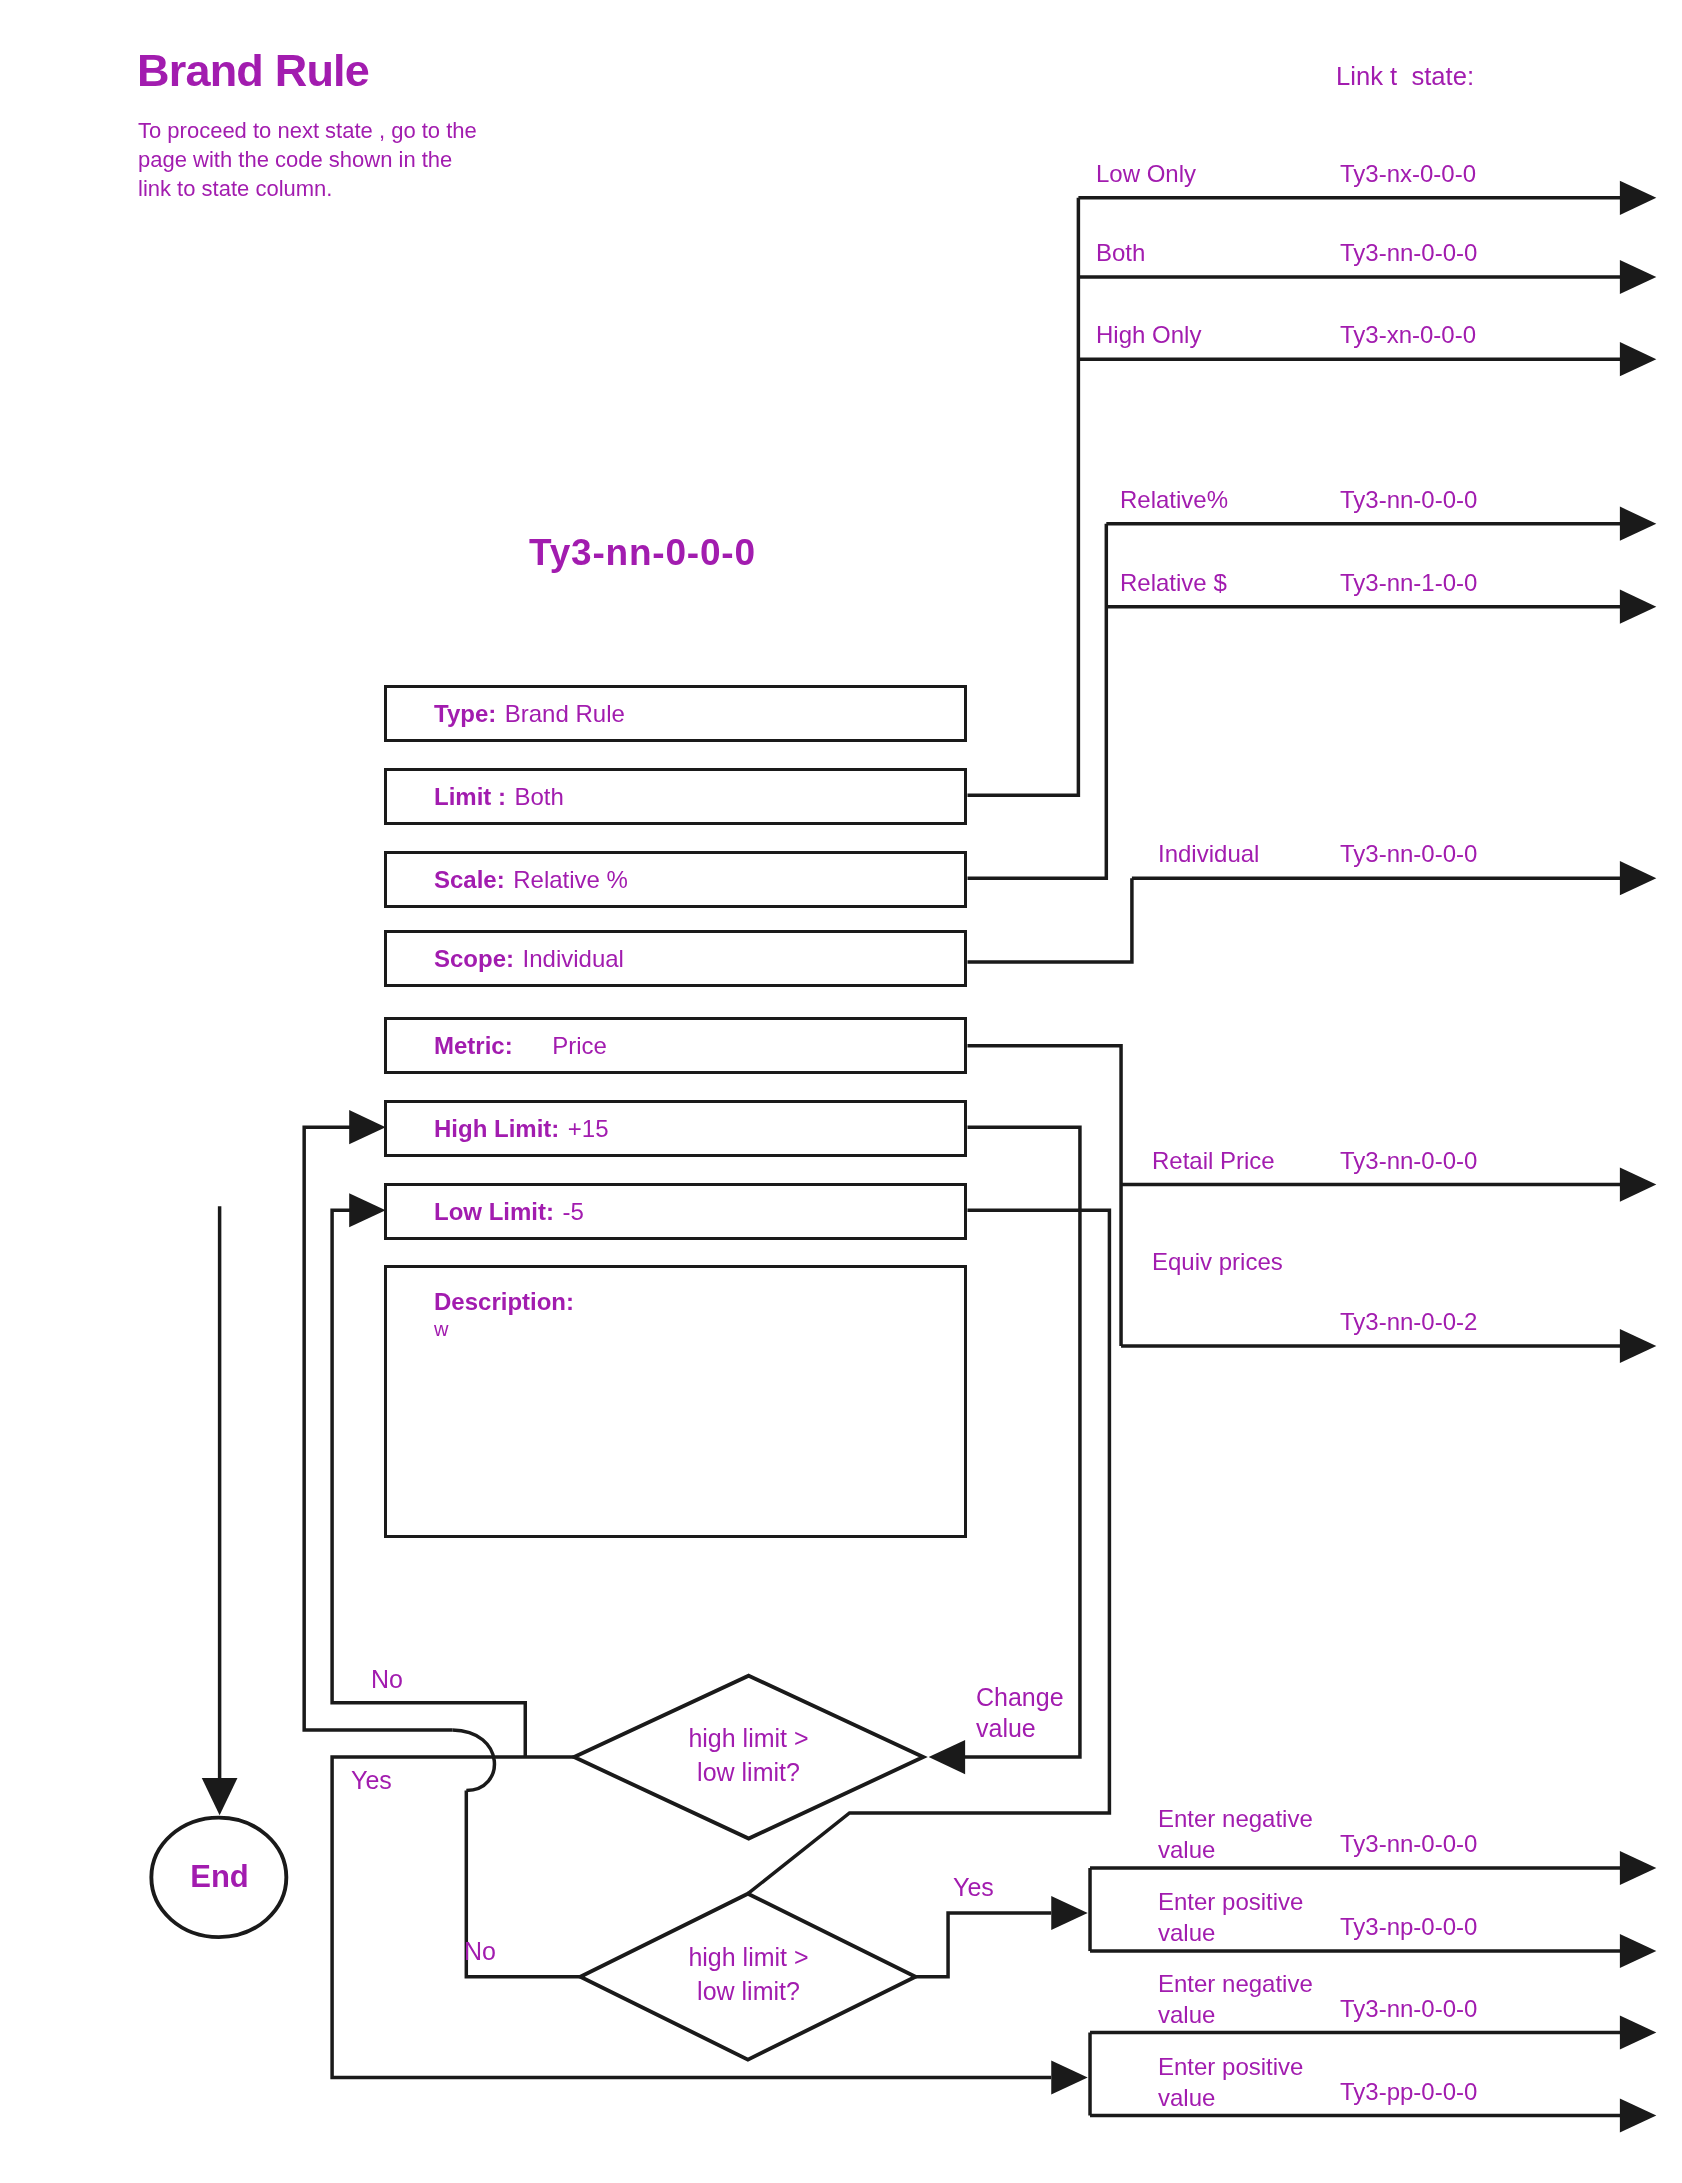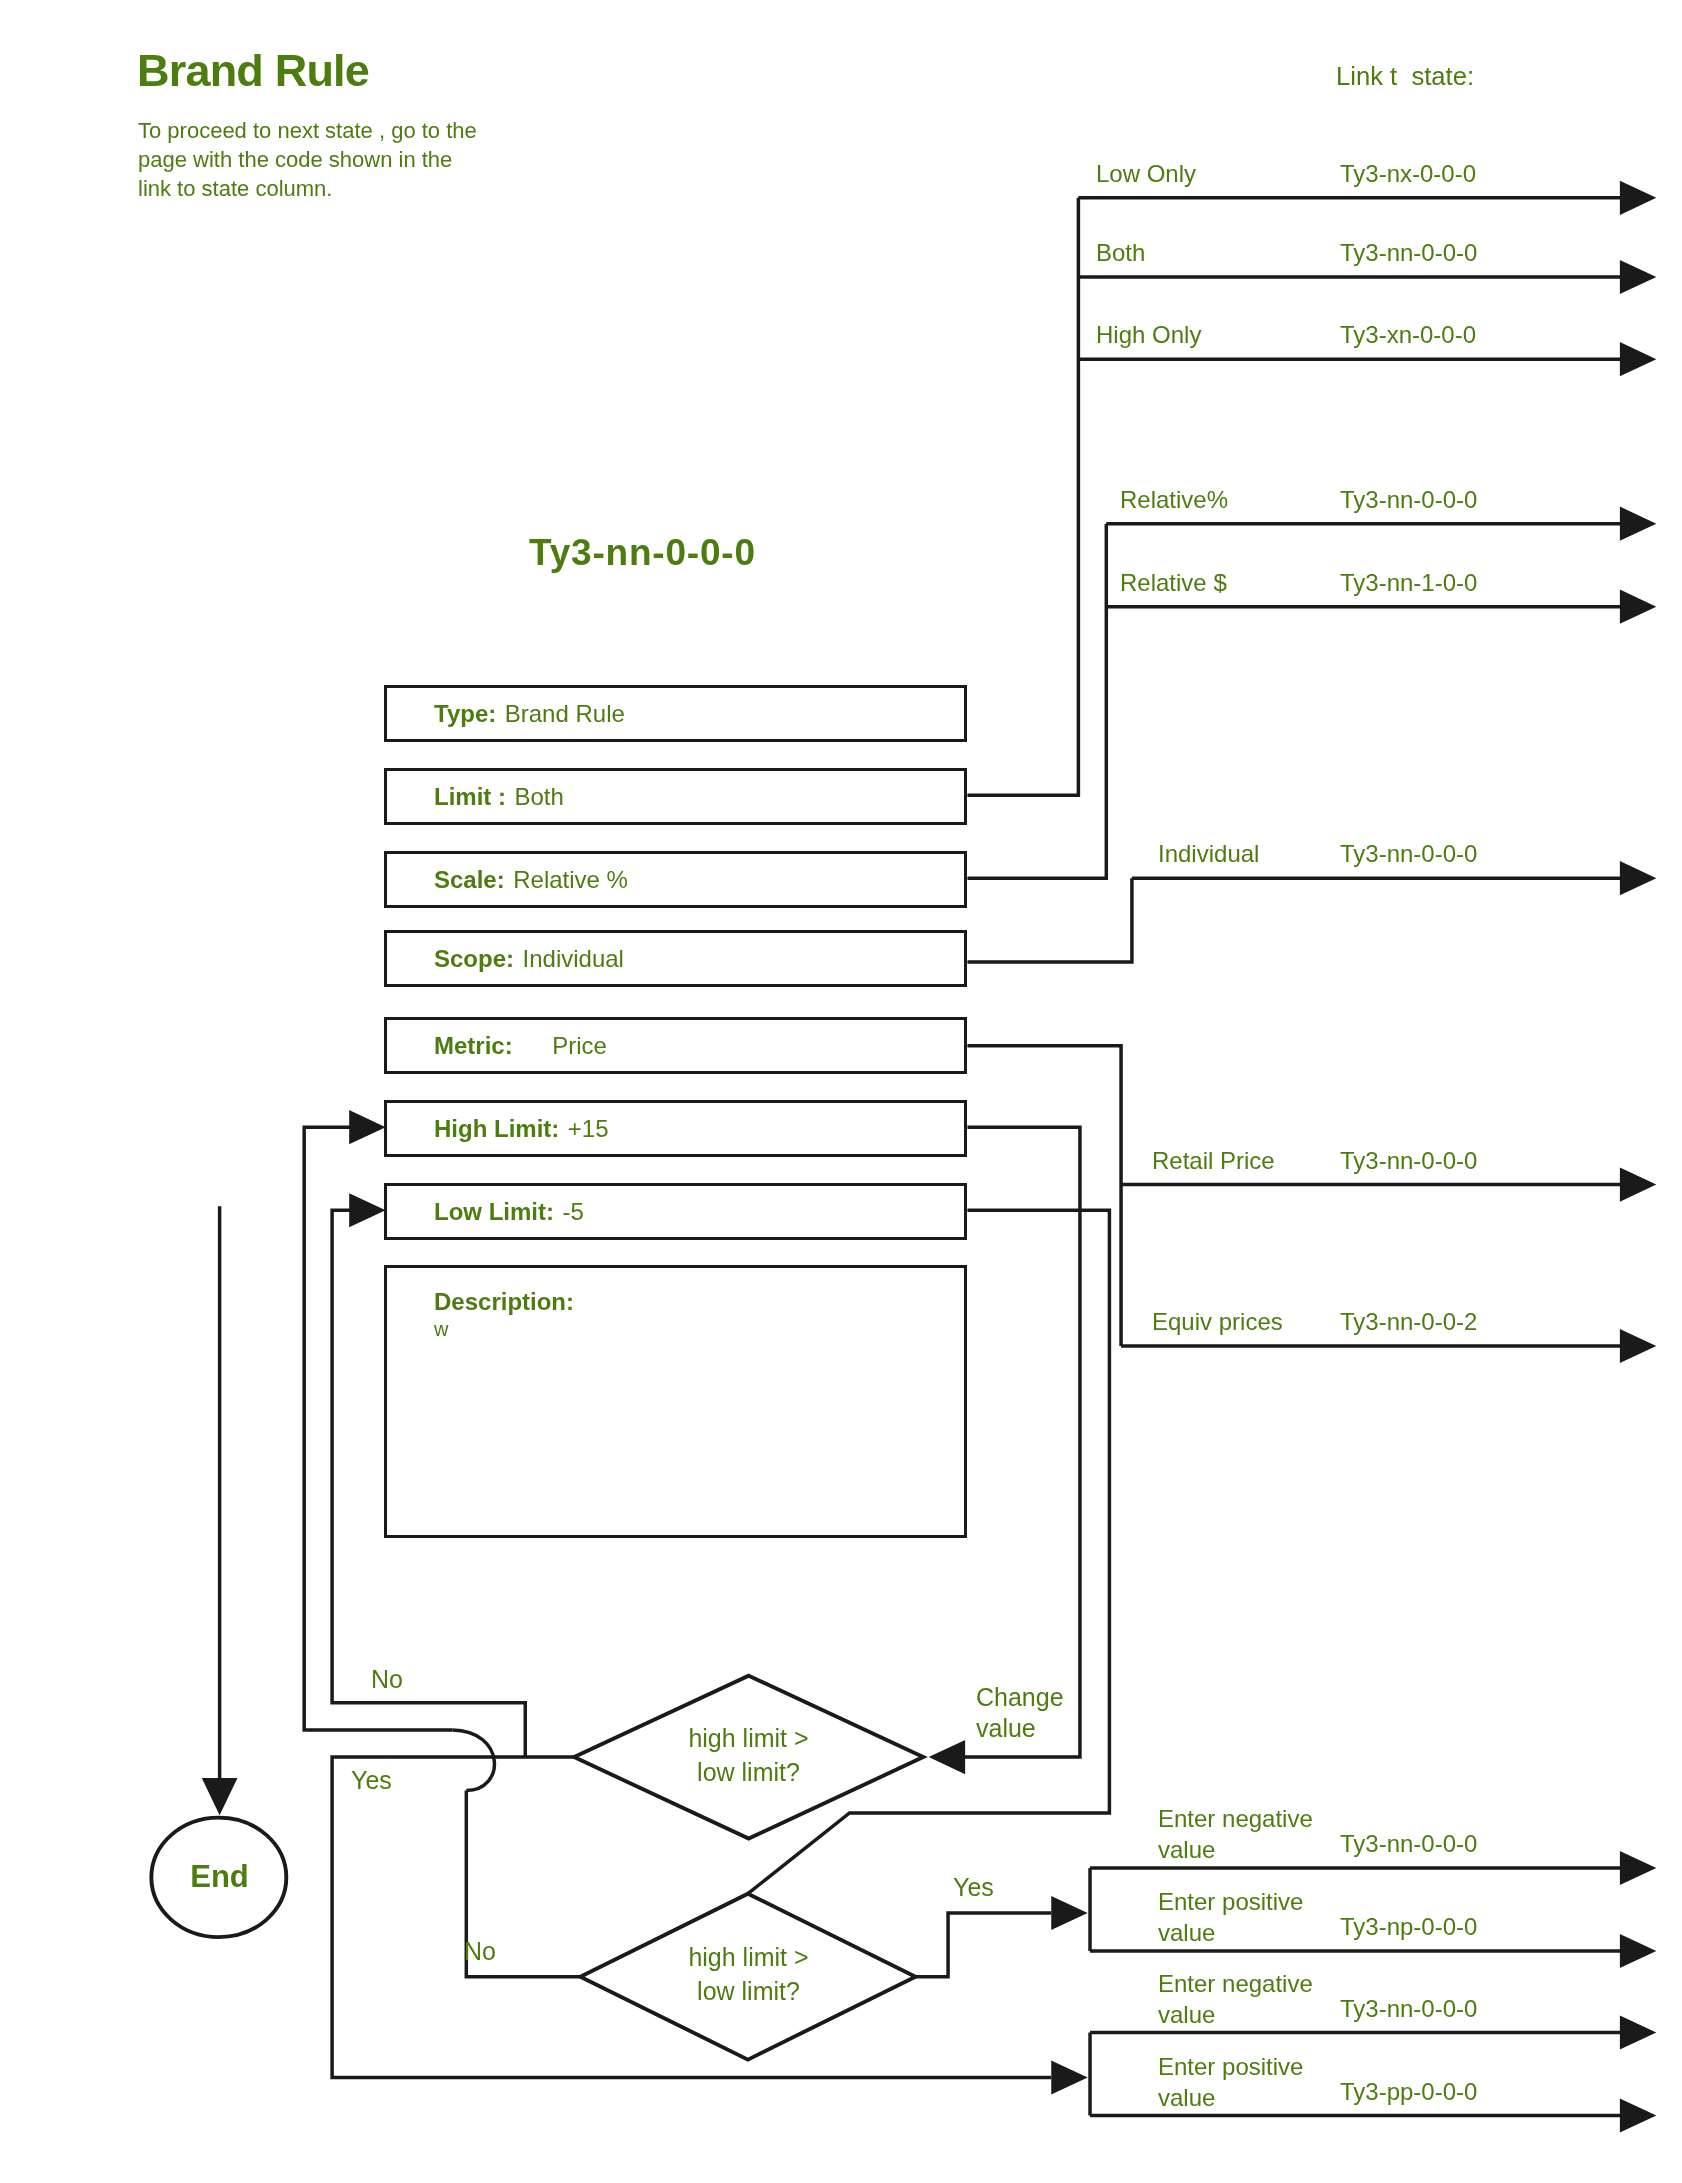--- a/index.html
+++ b/index.html
@@ -1,18 +1,18 @@
 <!DOCTYPE html>
 <html style="font-size:12.4px"><head>
 <meta charset="utf-8">
 <style>
   html,body{margin:0;padding:0;background:#e8e8e8;}
   .page{
     position:relative;width:1682px;height:2183px;background:#ffffff;
-    font-family:"Liberation Sans", sans-serif;color:#4d7c0f;overflow:hidden;
+    font-family:"Liberation Sans", sans-serif;color:#a21caf;overflow:hidden;
   }
   svg.wires{position:absolute;left:0;top:0;width:1682px;height:2183px;}
   svg.wires path, svg.wires line{stroke:#1a1a1a;stroke-width:4.5;fill:none;}
   svg.wires polygon{fill:#1a1a1a;stroke:none;}
   svg.wires .shape{stroke:#1a1a1a;stroke-width:5;fill:#ffffff;}
   .abs{position:absolute;}
   .title{font-size:45px;font-weight:bold;letter-spacing:-0.8px;}
   .instructions{font-size:22px;width:341px;line-height:1.32;}
   .links-header{font-size:25.6px;font-weight:normal;white-space:pre;}
   .state-title{font-size:37px;font-weight:bold;letter-spacing:0.8px;}
@@ -187,21 +187,21 @@
 
   <div class="abs link-label" style="left:1120px;top:569px;">Relative $</div>
   <div class="abs link-code" style="left:1340px;top:569px;">Ty3-nn-1-0-0</div>
 
   <div class="abs link-label" style="left:1158px;top:840px;">Individual</div>
   <div class="abs link-code" style="left:1340px;top:840px;">Ty3-nn-0-0-0</div>
 
   <div class="abs link-label" style="left:1152px;top:1147px;">Retail Price</div>
   <div class="abs link-code" style="left:1340px;top:1147px;">Ty3-nn-0-0-0</div>
 
-  <div class="abs link-label" style="left:1152px;top:1308px;text-align:center;">Equiv prices</div>
+  <div class="abs link-label" style="left:1152px;top:1248px;text-align:center;">Equiv prices</div>
   <div class="abs link-code" style="left:1340px;top:1308px;">Ty3-nn-0-0-2</div>
 
   <div class="abs link-label two-line" style="left:1158px;top:1803px;">Enter negative value</div>
   <div class="abs link-code" style="left:1340px;top:1830px;">Ty3-nn-0-0-0</div>
 
   <div class="abs link-label two-line" style="left:1158px;top:1886px;">Enter positive value</div>
   <div class="abs link-code" style="left:1340px;top:1913px;">Ty3-np-0-0-0</div>
 
   <div class="abs link-label two-line" style="left:1158px;top:1968px;">Enter negative value</div>
   <div class="abs link-code" style="left:1340px;top:1995px;">Ty3-nn-0-0-0</div>

